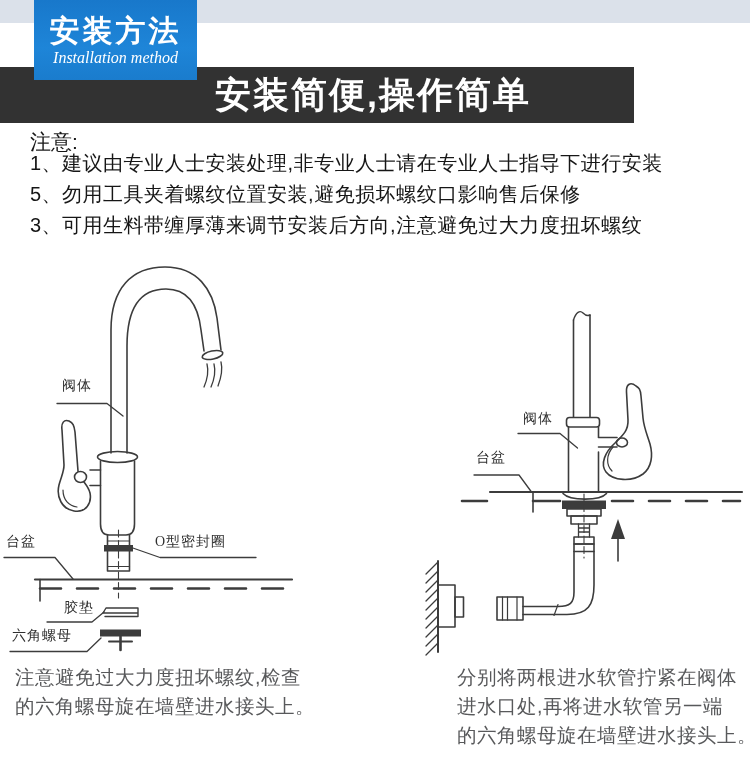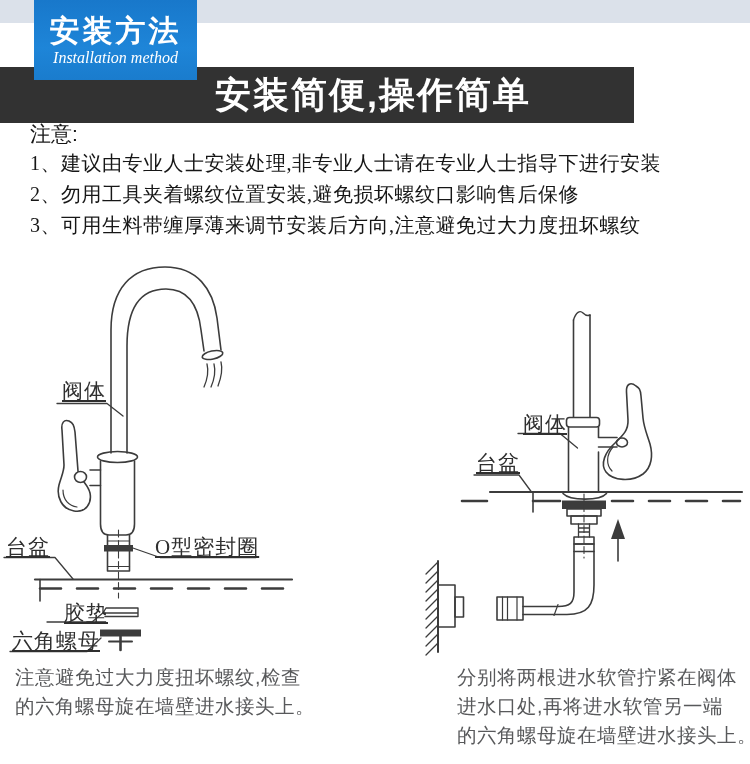--- a/index.html
+++ b/index.html
@@ -16,28 +16,28 @@
     display:flex;align-items:center;margin-top:44px;}
   .banner-title{padding-left:215px;color:#fff;font-size:36px;font-weight:bold;letter-spacing:2px;}
   .badge{position:absolute;left:34px;top:0;width:163px;height:80px;
     background:linear-gradient(180deg,#1878cb 0%,#1e85d8 60%,#1a7ccd 100%);
     display:flex;flex-direction:column;align-items:center;justify-content:center;z-index:2;}
   .badge-title{color:#fff;font-size:30px;font-weight:bold;letter-spacing:3px;line-height:1.1;}
   .badge-subtitle{color:#fff;font-family:"Liberation Serif",serif;font-style:italic;
     font-size:16px;margin-top:2px;}
   
   .note{position:absolute;left:30px;color:var(--ink);white-space:nowrap;}
-  .note-heading{top:120px;font-size:21px;}
+  .note-heading{top:128px;font-size:21px;}
   .note-1{top:150px;}  .note-2{top:181px;}  .note-3{top:212px;}
-  .note-item{font-size:20px;letter-spacing:0.5px;font-family:Liberation Serif, serif;}
+  .note-item{font-size:20px;letter-spacing:0.5px;}
   
   .diagram-svg{position:absolute;top:250px;width:375px;height:412px;color:var(--line-color);}
   #svg-left{left:0;}  #svg-right{left:375px;}
-  .diagram-label{position:absolute;font-family:"Liberation Serif",serif;font-size:21px;
-    color:var(--label-color);white-space:nowrap;letter-spacing:1px;z-index:3;text-decoration:underline;}
+  .diagram-label{position:absolute;font-family:"Liberation Serif",serif;font-size:14px;
+    color:var(--label-color);white-space:nowrap;letter-spacing:1px;z-index:3;}
   .lbl-valve-l{left:62px;top:377px;}
   .lbl-basin-l{left:6px;top:533px;}
   .lbl-oring-l{left:155px;top:533px;}
   .lbl-gasket-l{left:64px;top:599px;}
   .lbl-hexnut-l{left:12px;top:627px;}
   .lbl-valve-r{left:523px;top:410px;}
   .lbl-basin-r{left:476px;top:449px;}
   
   .caption{position:absolute;top:663px;width:300px;color:var(--caption-color);
     font-size:19.5px;line-height:29px;letter-spacing:0.5px;white-space:nowrap;}
@@ -54,21 +54,21 @@
   <div class="banner">
     <div class="banner-title">安装简便,操作简单</div>
   </div>
   <div class="badge">
     <div class="badge-title">安装方法</div>
     <div class="badge-subtitle">Installation method</div>
   </div>
 
   <div class="note note-heading">注意:</div>
   <div class="note note-item note-1">1、建议由专业人士安装处理,非专业人士请在专业人士指导下进行安装</div>
-  <div class="note note-item note-2">2、勿用工具夹着螺纹位置安装,避免损坏螺纹口影响售后保修</div>
+  <div class="note note-item note-2">5、勿用工具夹着螺纹位置安装,避免损坏螺纹口影响售后保修</div>
   <div class="note note-item note-3">3、可用生料带缠厚薄来调节安装后方向,注意避免过大力度扭坏螺纹</div>
 
   <svg id="svg-left" class="diagram-svg" viewBox="0 250 375 412">
     <g fill="none" stroke="currentColor" stroke-width="1.6" stroke-linecap="round" stroke-linejoin="round">
 
       <path d="M111,453 L111,330 C111,288 132,267 165,267 C197,267 213,289 217,318 L221,350"></path>
       <path d="M127,453 L127,346 C127,304 143,289 166,289 C187,289 198,304 201,330 L204,351"></path>
       <ellipse cx="212.5" cy="355" rx="10.5" ry="4" transform="rotate(-12 212.5 355)"></ellipse>
       <path stroke-width="1.3" d="M207,364 C209,372 207,380 204,387 M214,364 C216,372 214,380 211,387 M221,362 C223,370 221,378 218,386"></path>
 

